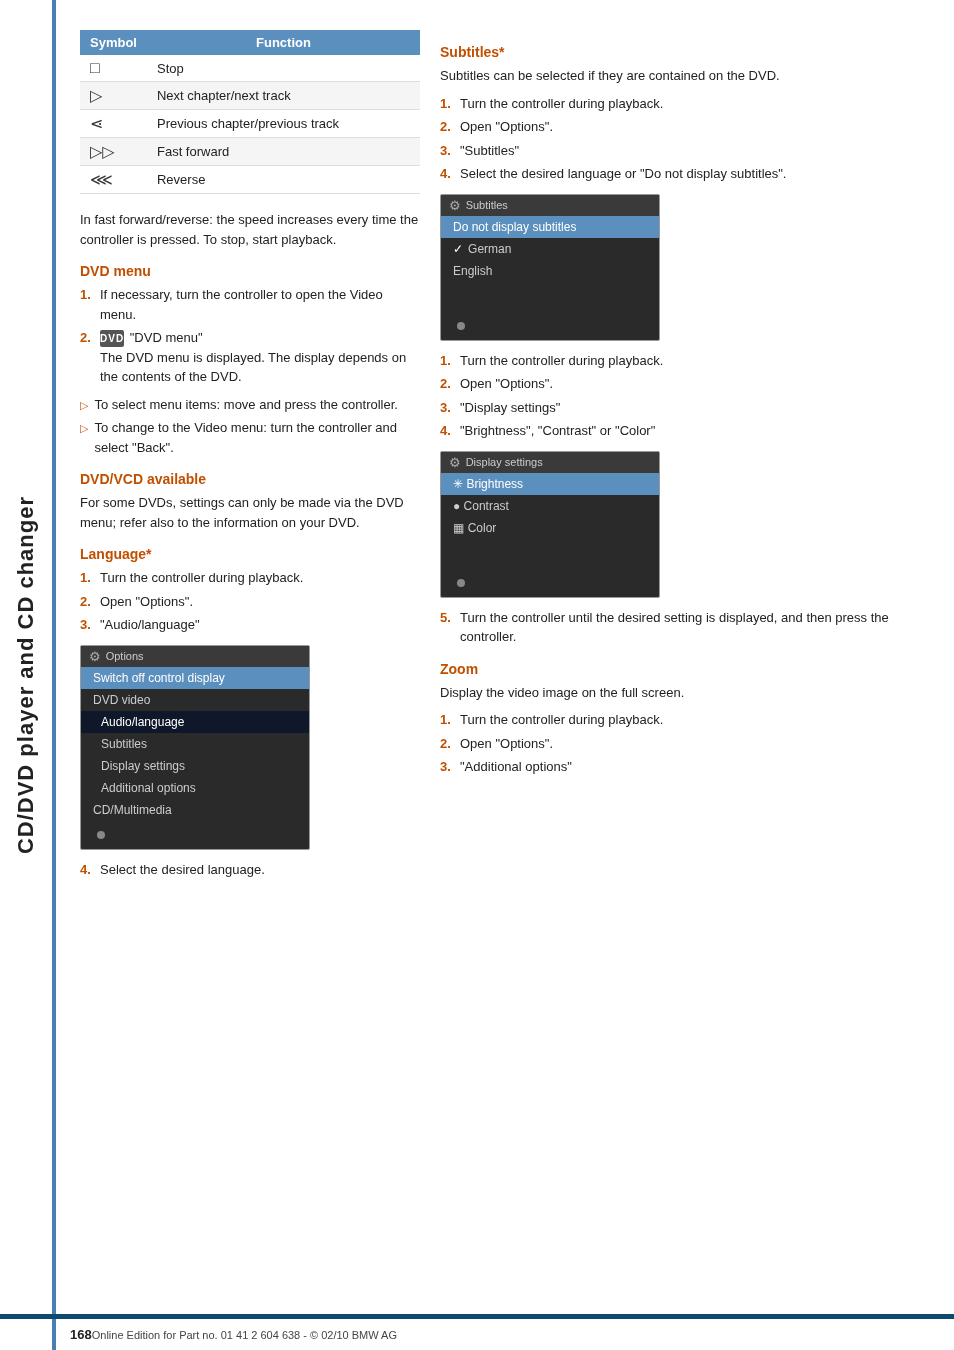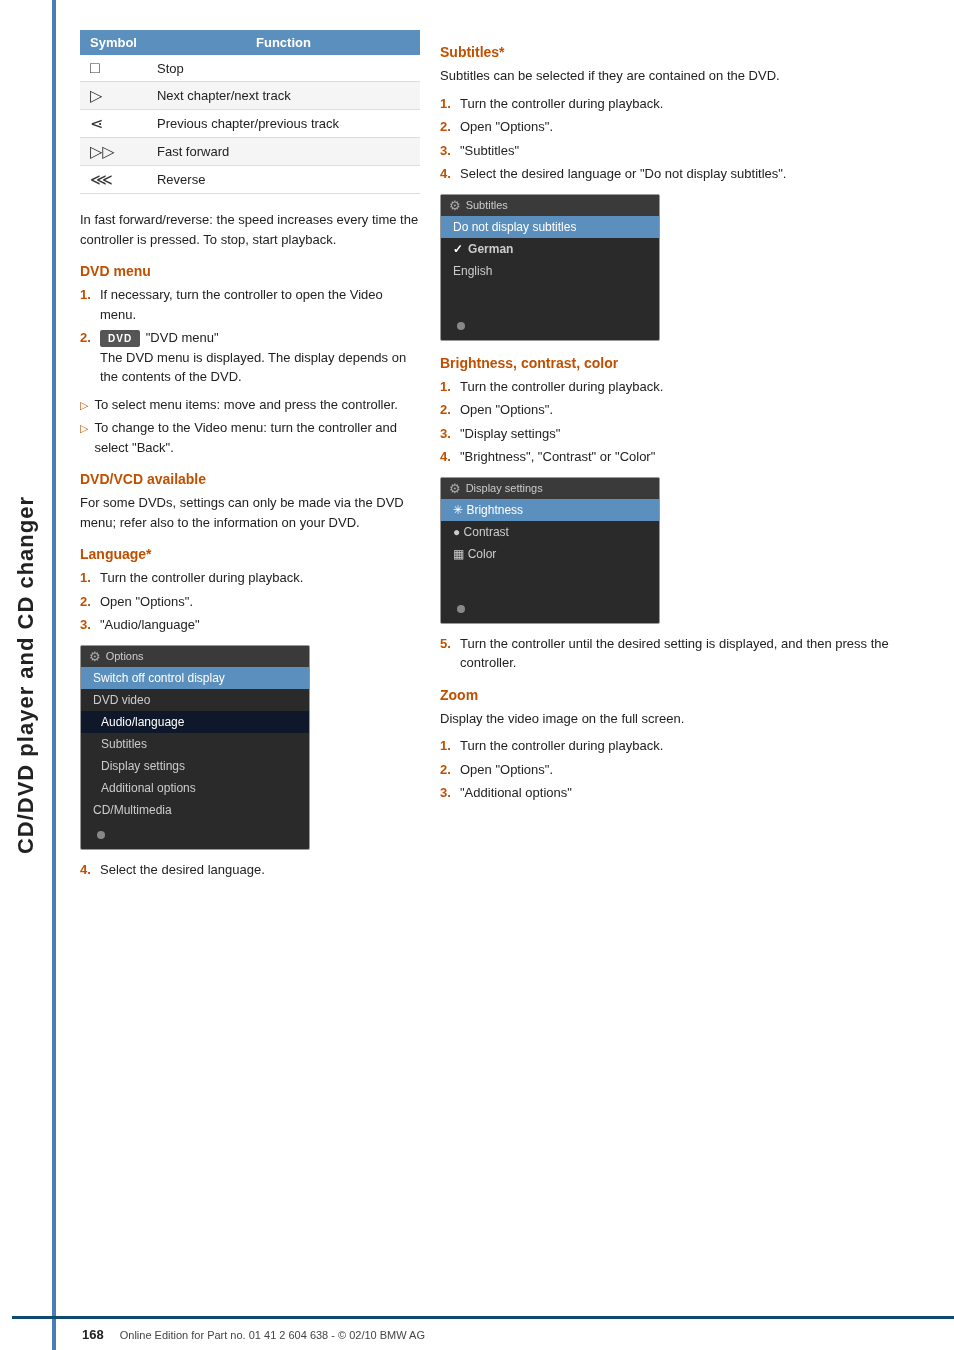--- a/index.html
+++ b/index.html
@@ -177,21 +177,20 @@
     }
     .ui-screenshot .ui-menu-item.selected {
       background: #5b8fbe;
       color: #fff;
       padding: 4px 12px;
     }
     .ui-screenshot .ui-menu-item.checkmark {
       display: flex;
       align-items: center;
       gap: 5px;
-      font-weight: bold;
     }
     .ui-screenshot .ui-menu-item.checkmark::before {
       content: '✓';
       color: #fff;
       font-size: 12px;
     }
     .ui-screenshot .ui-spacer {
       height: 30px;
     }
     .ui-screenshot .ui-dot {
@@ -215,38 +214,37 @@
       width: 220px;
     }
 
     
     .dvd-icon {
       display: inline-block;
       background: #555;
       color: #fff;
       font-size: 10px;
       font-weight: bold;
-      padding: 1px 8px;
+      padding: 1px 0;
       border-radius: 2px;
       letter-spacing: 1px;
       vertical-align: middle;
       margin-right: 2px;
     }
 
     
     .footer {
       position: absolute;
       bottom: 0;
-      left: 12px;
+      left: 0;
       right: 0;
-      border-top: 3px solid #0c4a6e;
+      border-top: 5px solid #0c4a6e;
       padding: 8px 70px;
       display: flex;
       align-items: center;
-      gap: 16px;
     }
     .footer-page {
       font-size: 13px;
       font-weight: bold;
       color: #222;
     }
     .footer-text {
       font-size: 11px;
       color: #444;
     }
@@ -398,21 +396,20 @@
       </div>
       <div class="ui-menu-item selected">Do not display subtitles</div>
       <div class="ui-menu-item checkmark">German</div>
       <div class="ui-menu-item">English</div>
       <div class="ui-spacer"></div>
       <div style="display:flex;align-items:center;padding:4px 8px;">
         <div class="ui-dot"></div>
       </div>
     </div>
 
-    <div class="section-heading">Brightness, contrast, color</div>
     <ol class="numbered-list">
       <li>
         <span class="num">1.</span>
         <span>Turn the controller during playback.</span>
       </li>
       <li>
         <span class="num">2.</span>
         <span>Open "Options".</span>
       </li>
       <li>

